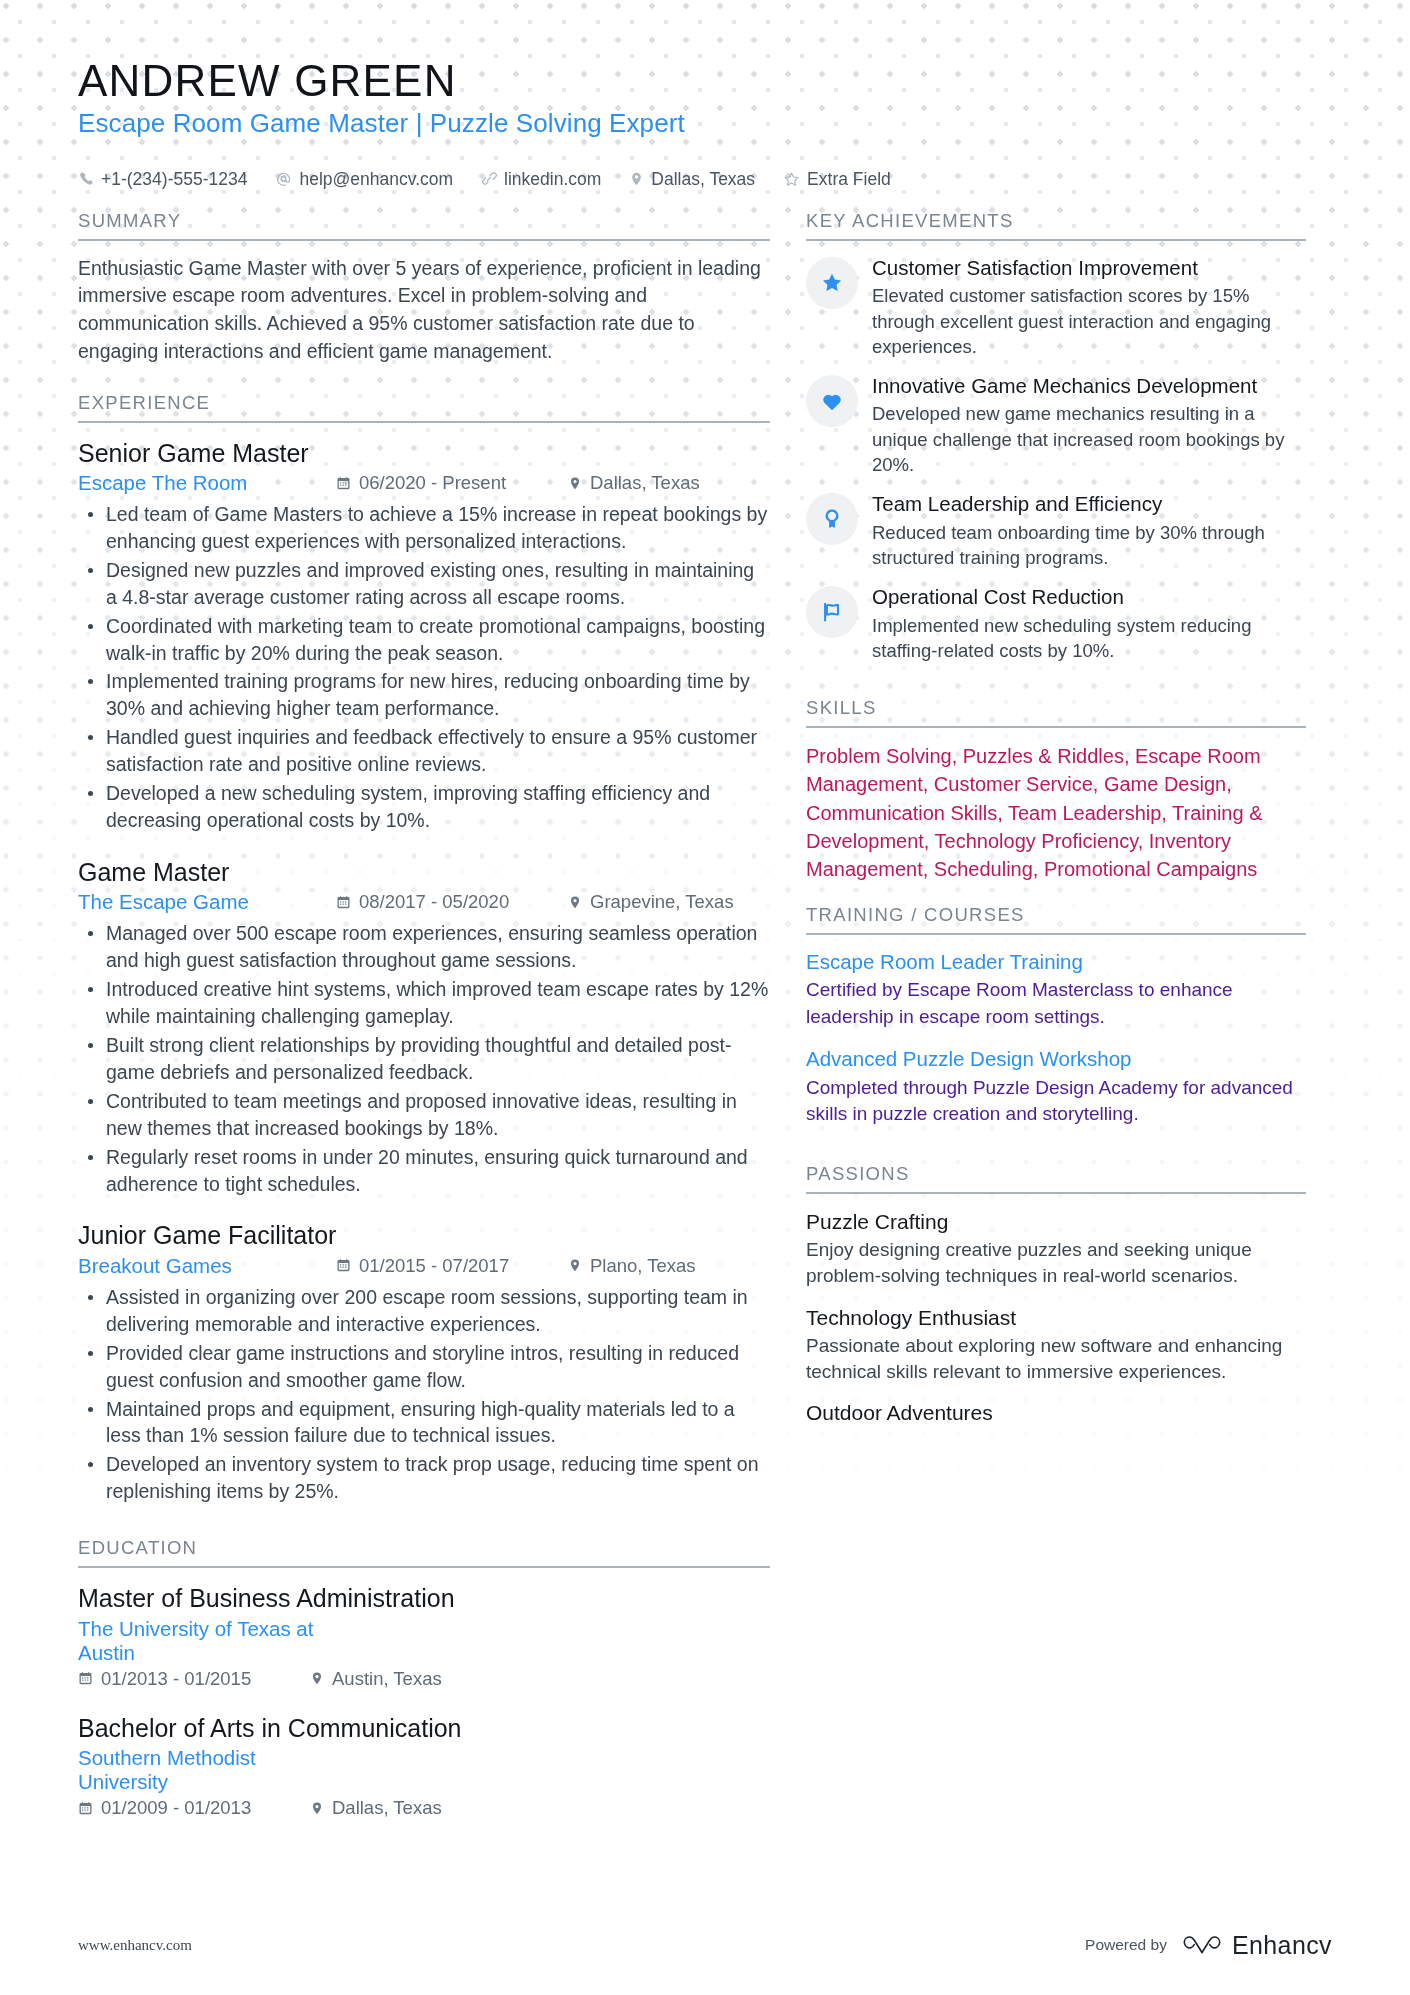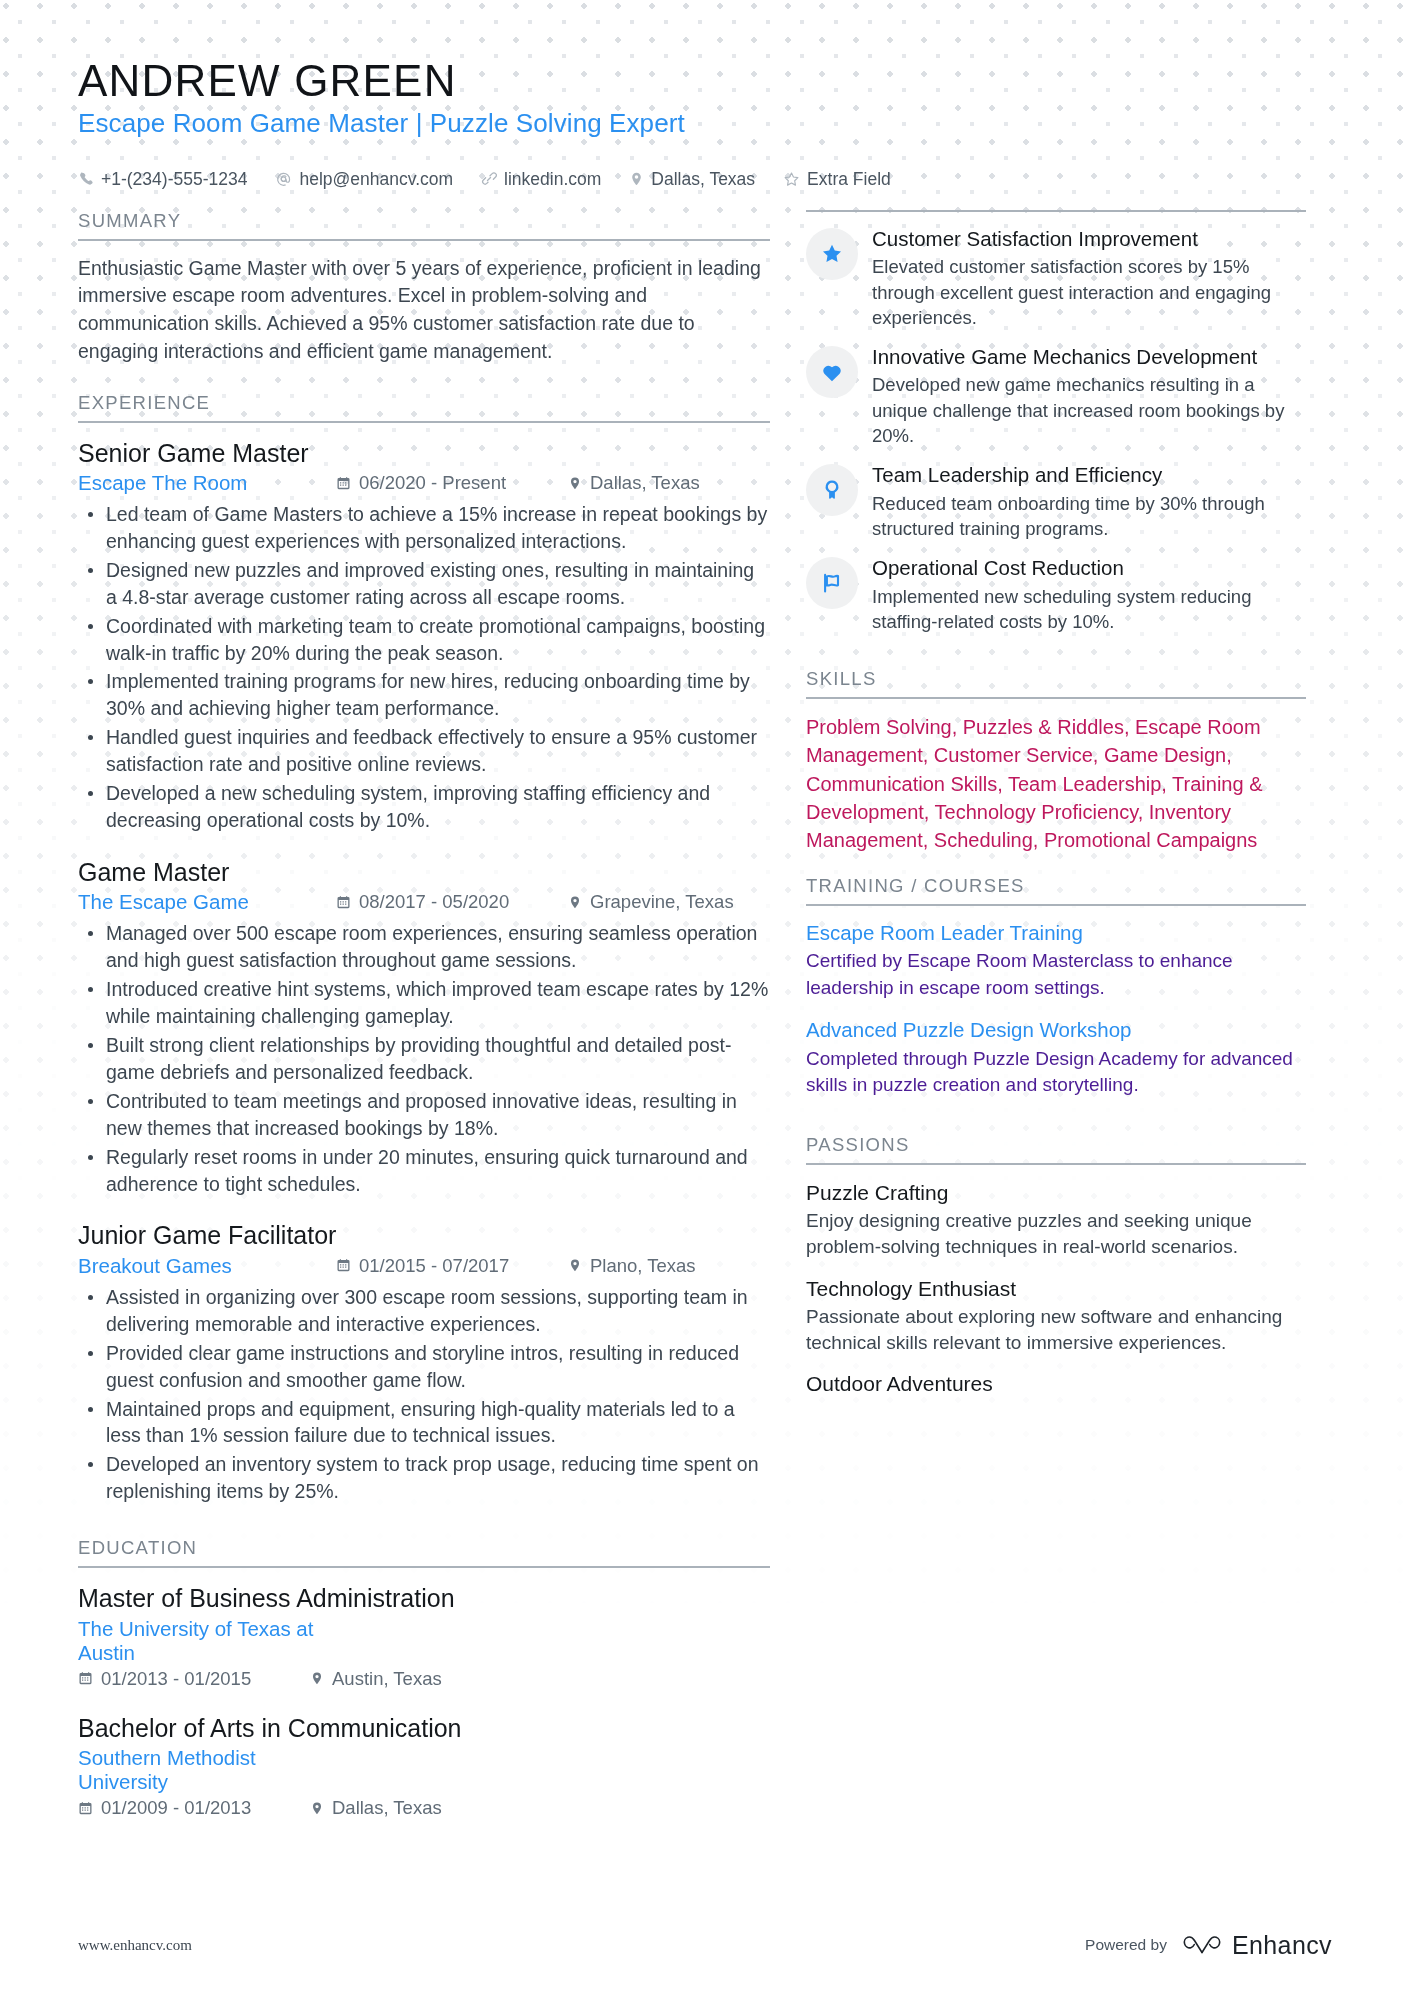--- a/index.html
+++ b/index.html
@@ -448,21 +448,21 @@
               <div class="meta-loc">
                 <span class="ic">
                   <svg width="14" height="15" viewBox="0 0 16 16">
                       <path fill="currentColor" d="M8 1.2A4.6 4.6 0 0 0 3.4 5.8c0 3.4 4.2 8.4 4.4 8.6.1.1.3.1.4 0 .2-.2 4.4-5.2 4.4-8.6A4.6 4.6 0 0 0 8 1.2zm0 6.5a1.9 1.9 0 1 1 0-3.8 1.9 1.9 0 0 1 0 3.8z"></path>
                     </svg>
                 </span>
                 <span>Plano, Texas</span>
               </div>
             </div>
             <ul class="bullets">
-              <li>Assisted in organizing over 300 escape room sessions, supporting team in delivering memorable and interactive experiences.</li>
+              <li>Assisted in organizing over 200 escape room sessions, supporting team in delivering memorable and interactive experiences.</li>
               <li>Provided clear game instructions and storyline intros, resulting in reduced guest confusion and smoother game flow.</li>
               <li>Maintained props and equipment, ensuring high-quality materials led to a less than 1% session failure due to technical issues.</li>
               <li>Developed an inventory system to track prop usage, reducing time spent on replenishing items by 25%.</li>
             </ul>
           </div>
         </div>
 
         <div class="gap-sec"></div>
 
         <div class="sec">
@@ -515,20 +515,21 @@
                 <span>Dallas, Texas</span>
               </div>
             </div>
           </div>
         </div>
       </div>
 
       <div class="col-right">
 
         <div class="sec">
+          <div class="sec-title">KEY ACHIEVEMENTS</div>
           <div class="sec-rule"></div>
 
           <div class="ach">
             <div class="ach-icon">
               <svg width="24" height="24" viewBox="0 0 16 16">
                   <path d="m8 1.9 1.85 3.75 4.15.6-3 2.93.71 4.12L8 11.35 4.29 13.3 5 9.18l-3-2.93 4.15-.6z"></path>
                 </svg>
             </div>
             <div class="ach-body">
               <div class="ach-title">Customer Satisfaction Improvement</div>

